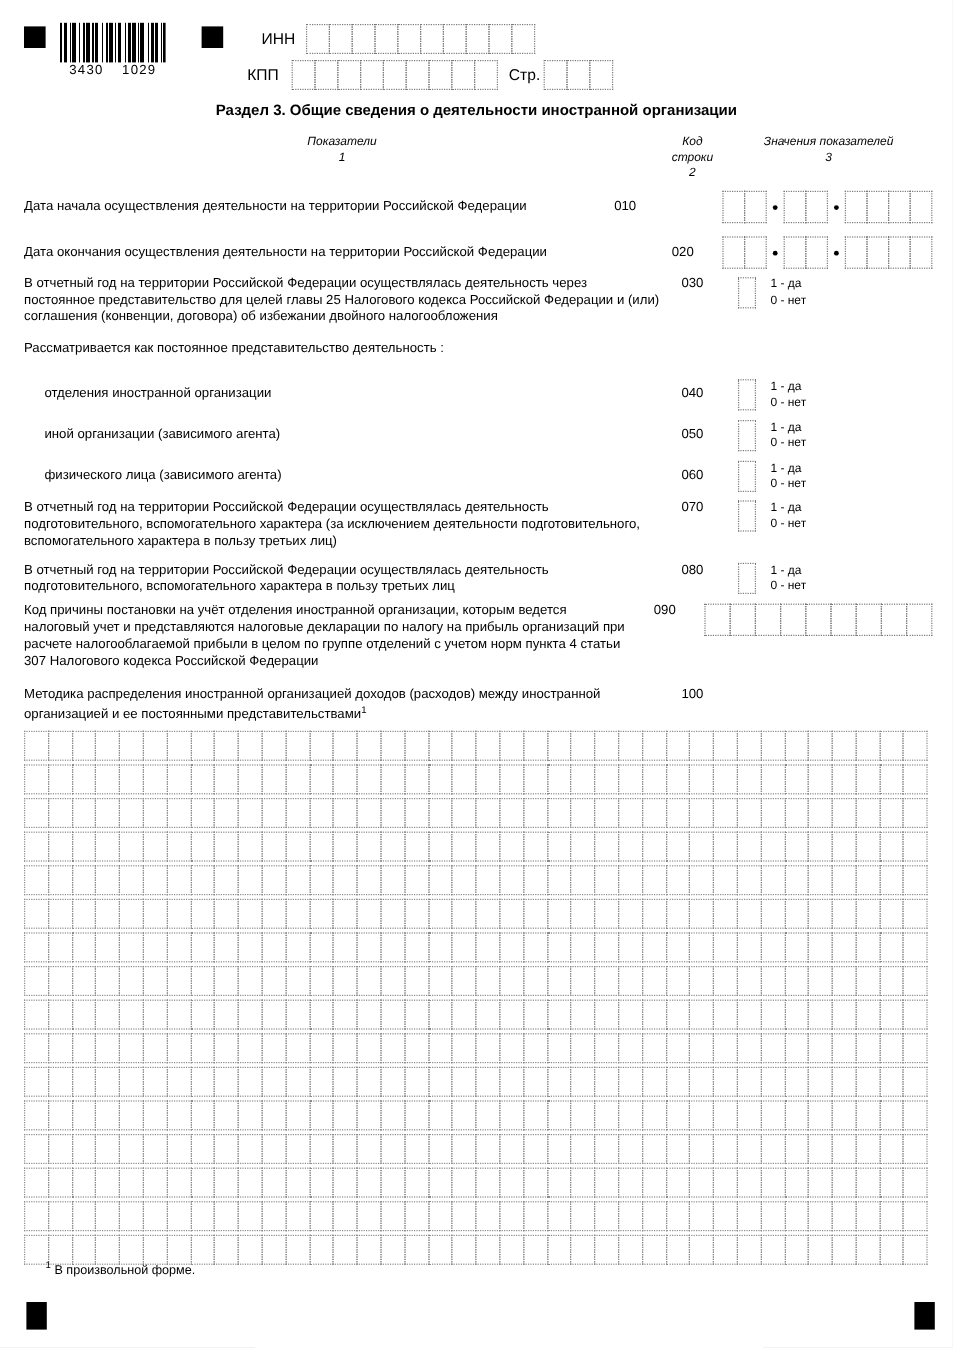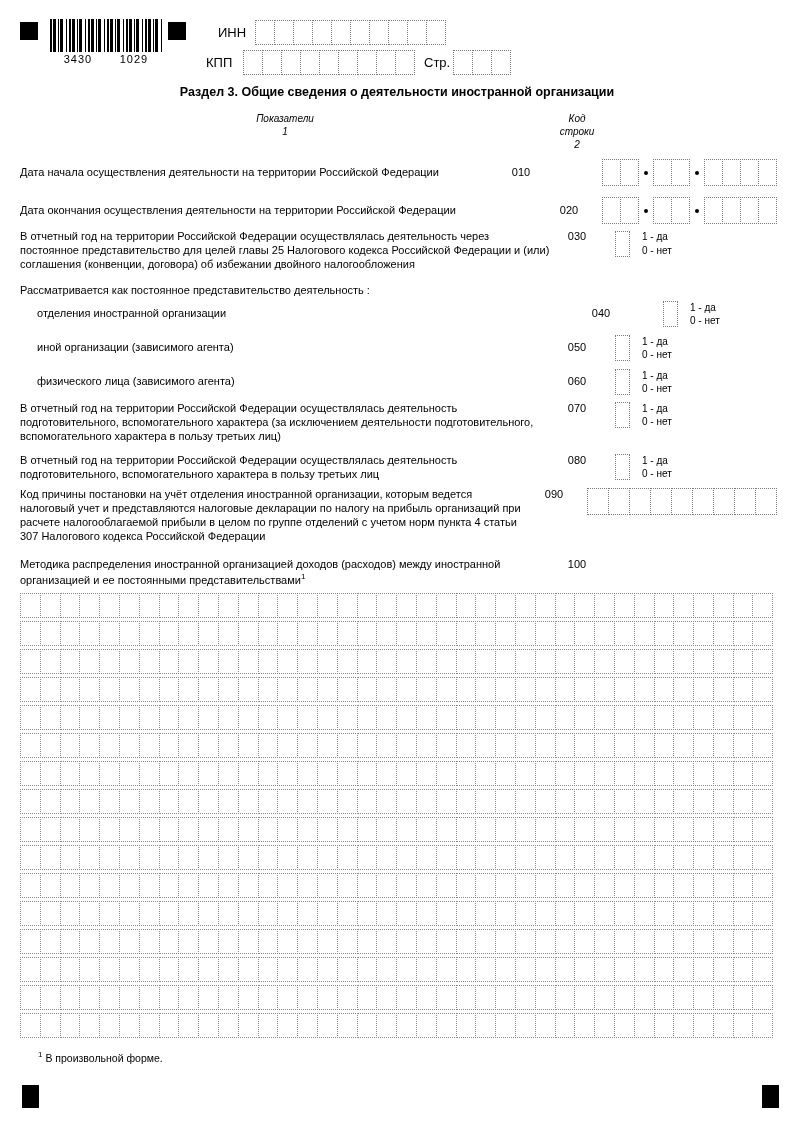--- a/index.html
+++ b/index.html
@@ -7,21 +7,21 @@
     position:relative;width:794px;height:1123px;margin:0 auto;background:#ffffff;
     font-family:"Liberation Sans",sans-serif;color:#000;overflow:hidden;
   }
   
   .sq{position:absolute;background:#000;}
   .sq-tl{left:20px;top:22px;width:18px;height:18px;}
   .sq-t2{left:168px;top:22px;width:18px;height:18px;}
   .sq-bl{left:22px;top:1085px;width:17px;height:23px;}
   .sq-br{left:762px;top:1085px;width:17px;height:23px;}
   
-  .barcode{position:absolute;left:50px;top:19px;width:112px;}
+  .barcode{position:absolute;left:50px;top:19px;width:88px;}
   .bars{height:33px;background:repeating-linear-gradient(90deg,
       #000 0 2px,#fff 2px 3px,#000 3px 6px,#fff 6px 8px,
       #000 8px 9px,#fff 9px 10px,#000 10px 13px,#fff 13px 16px,
       #000 16px 17px,#fff 17px 19px);}
   .bar-nums{display:flex;justify-content:space-around;font-size:11px;margin-top:1px;letter-spacing:1px;}
   
   .fldrow{position:absolute;display:flex;align-items:center;}
   .fld-inn{left:218px;top:20px;}
   .fld-kpp{left:206px;top:50px;}
   .fldlabel{font-size:13px;width:37px;}
@@ -34,21 +34,21 @@
   
   .main{position:absolute;left:20px;top:112px;width:757px;}
   .thead{display:flex;font-style:italic;font-size:10px;line-height:1.3;text-align:center;}
   .th1{width:530px;}.th2{width:54px;}.th3{flex:1;}
   .frow{display:flex;font-size:11px;line-height:1.27;align-items:flex-start;}
   .frow.vcenter{align-items:center;}
   .flabel{width:530px;}
   .flabel.ind{padding-left:17px;box-sizing:border-box;}
   .fcode{width:54px;text-align:center;flex:0 0 auto;}
   .fval{flex:1;display:flex;align-items:center;margin-left:6px;}
-  .mt8{margin-top:8px;gap:48px;}.mt11{margin-top:11px;}.mt6{margin-top:6px;}.mt10{margin-top:10px;}.mt14{margin-top:14px;}.mt5{margin-top:5px;gap:24px;}
+  .mt8{margin-top:8px;gap:48px;}.mt11{margin-top:11px;}.mt6{margin-top:6px;}.mt10{margin-top:10px;}.mt14{margin-top:14px;}.mt5{margin-top:20px;}
   .sechdr{font-size:11px;margin-top:12px;}
   
   .dategrp .cell{width:19px;height:27px;}
   .dot{width:4px;height:4px;border-radius:50%;background:#000;align-self:center;margin:0 5px;flex:0 0 auto;}
   
   .ynbox{width:15px;height:26px;border:1px dotted #7a7a7a;box-sizing:border-box;margin-left:5px;flex:0 0 auto;}
   .ynlabels{margin-left:12px;font-size:10px;line-height:1.35;white-space:nowrap;}
   
   .code9 .cell{width:22px;height:27px;}
   
@@ -121,20 +121,24 @@
 
     <div class="thead">
       <div class="th1">
         <div>Показатели</div>
         <div>1</div>
       </div>
       <div class="th2">
         <div>Код строки</div>
         <div>2</div>
       </div>
+      <div class="th3">
+        <div>Значения показателей</div>
+        <div>3</div>
+      </div>
     </div>
 
     <div class="frow vcenter mt8">
       <div class="flabel">Дата начала осуществления деятельности на территории Российской Федерации</div>
       <div class="fcode">010</div>
       <div class="fval dategrp">
         <span class="cells">
             <span class="cell"></span>
             <span class="cell"></span>
           </span>

